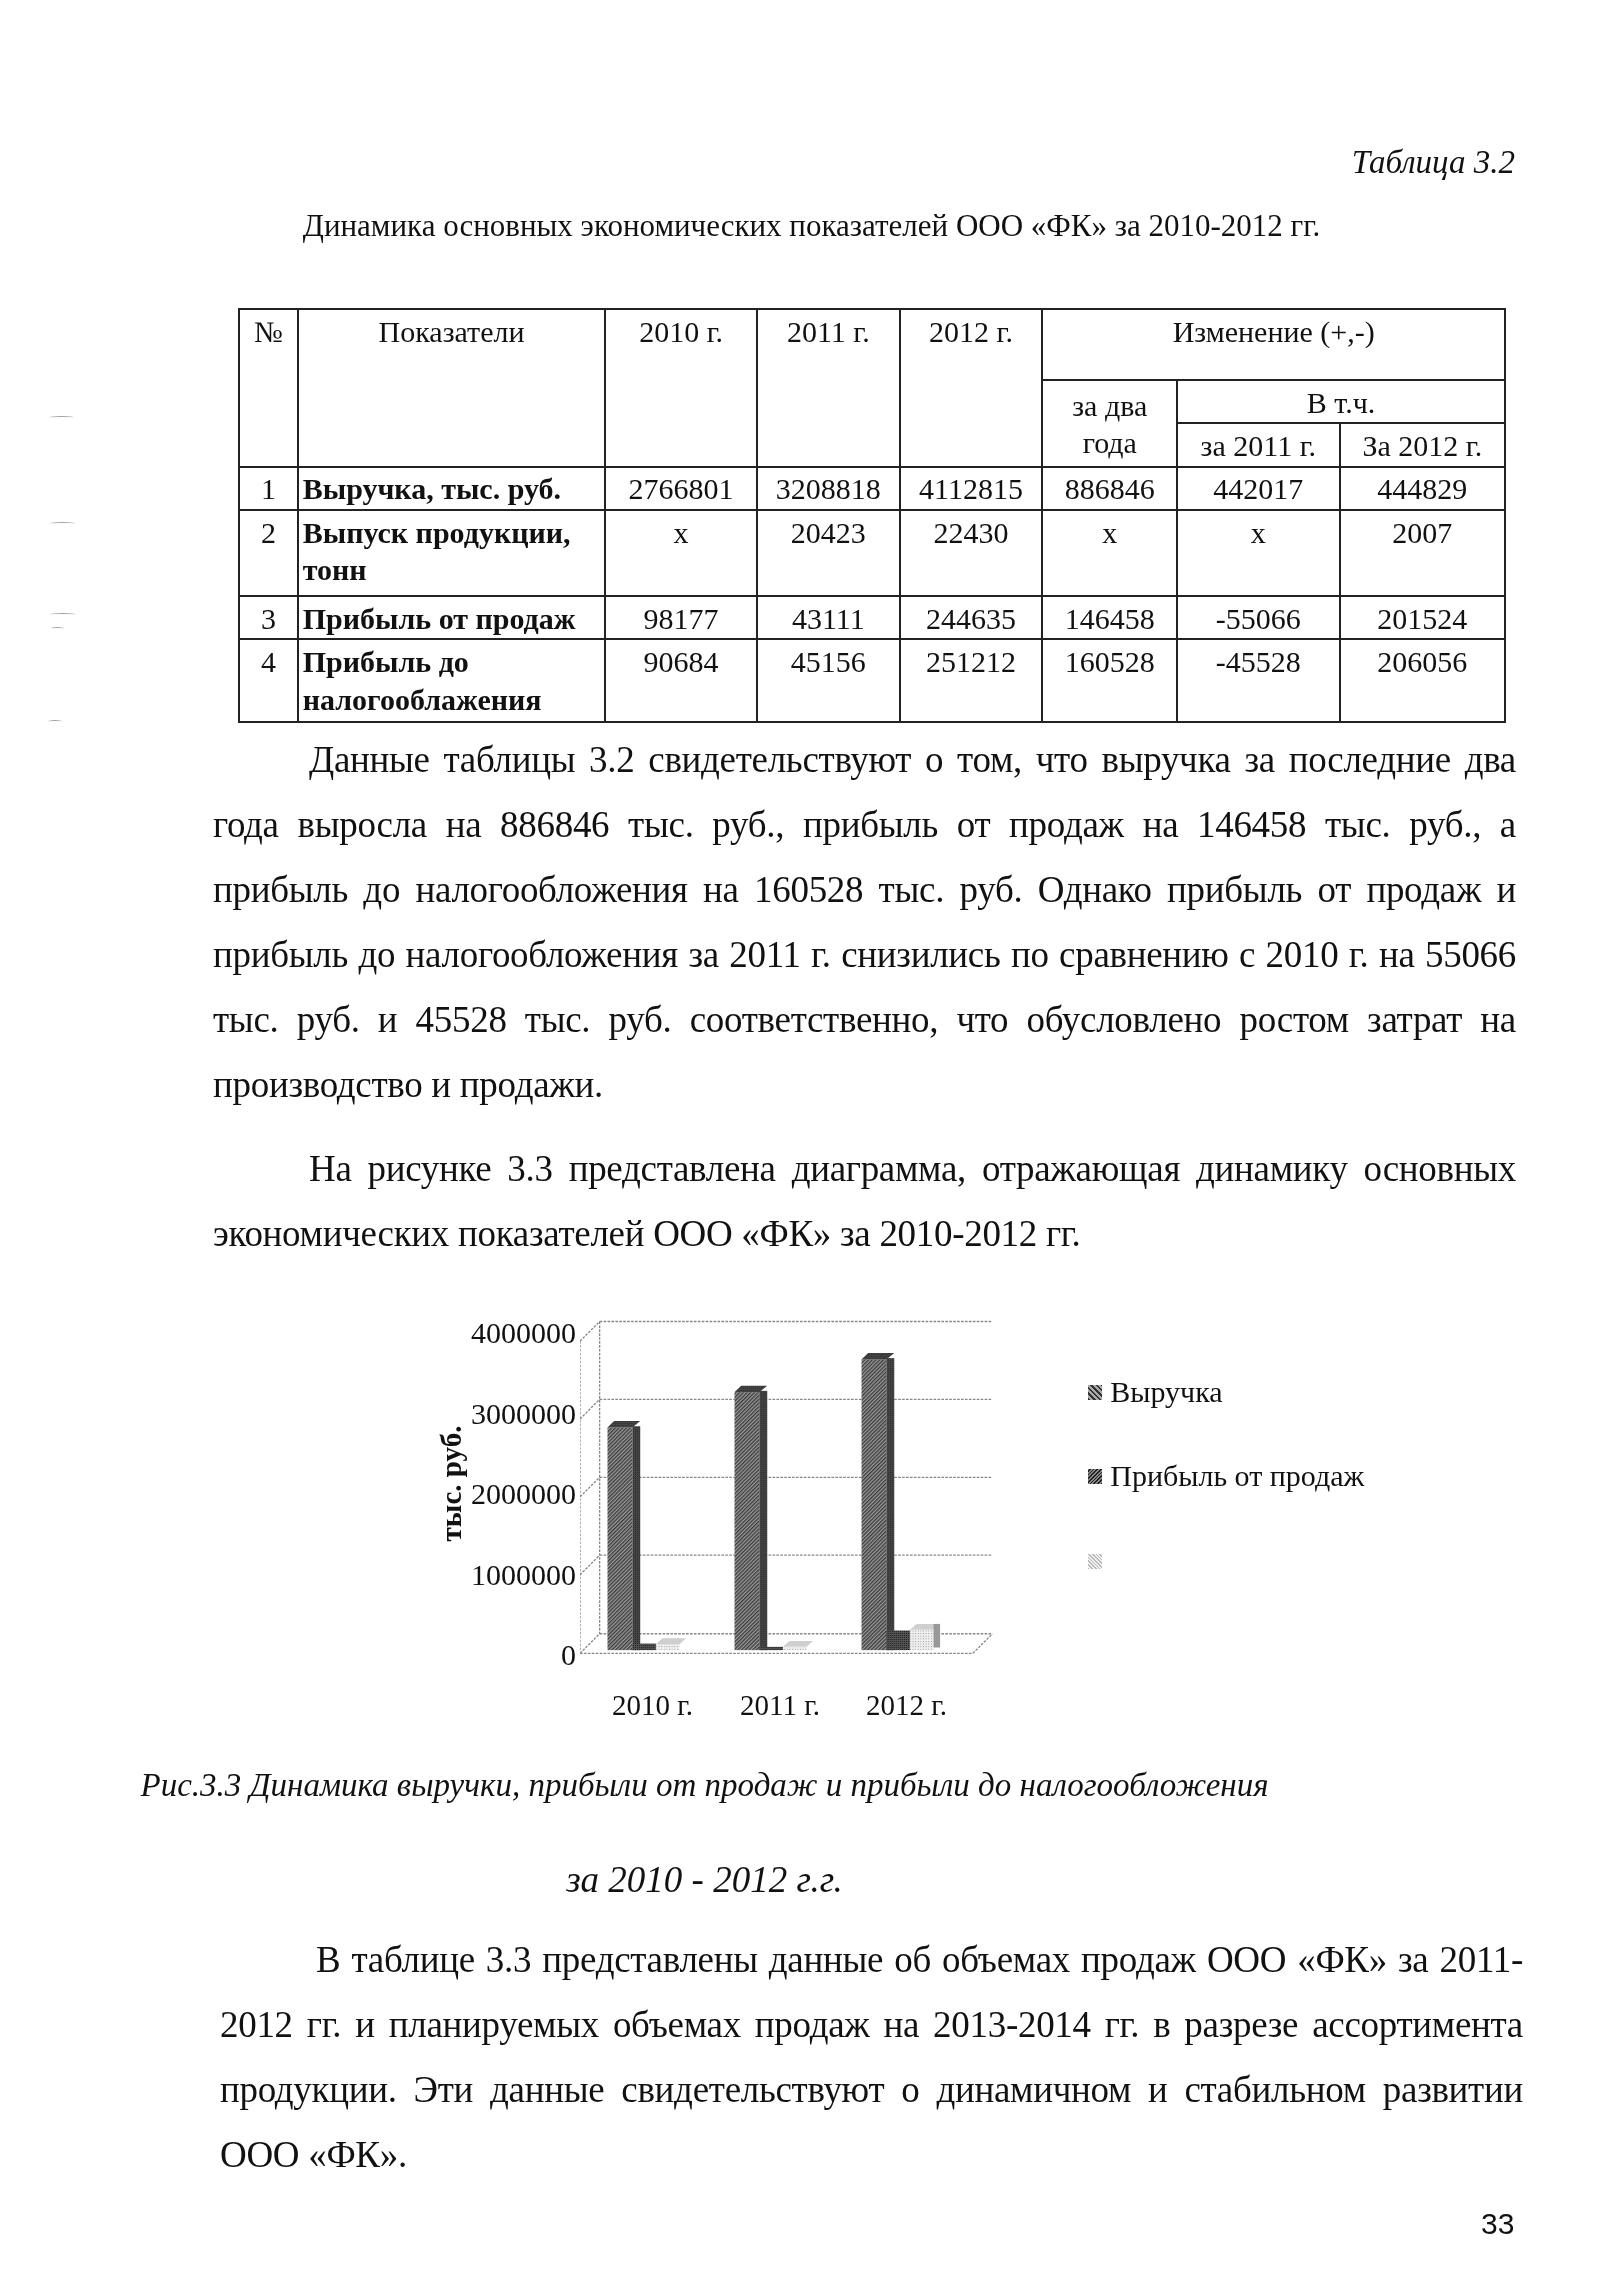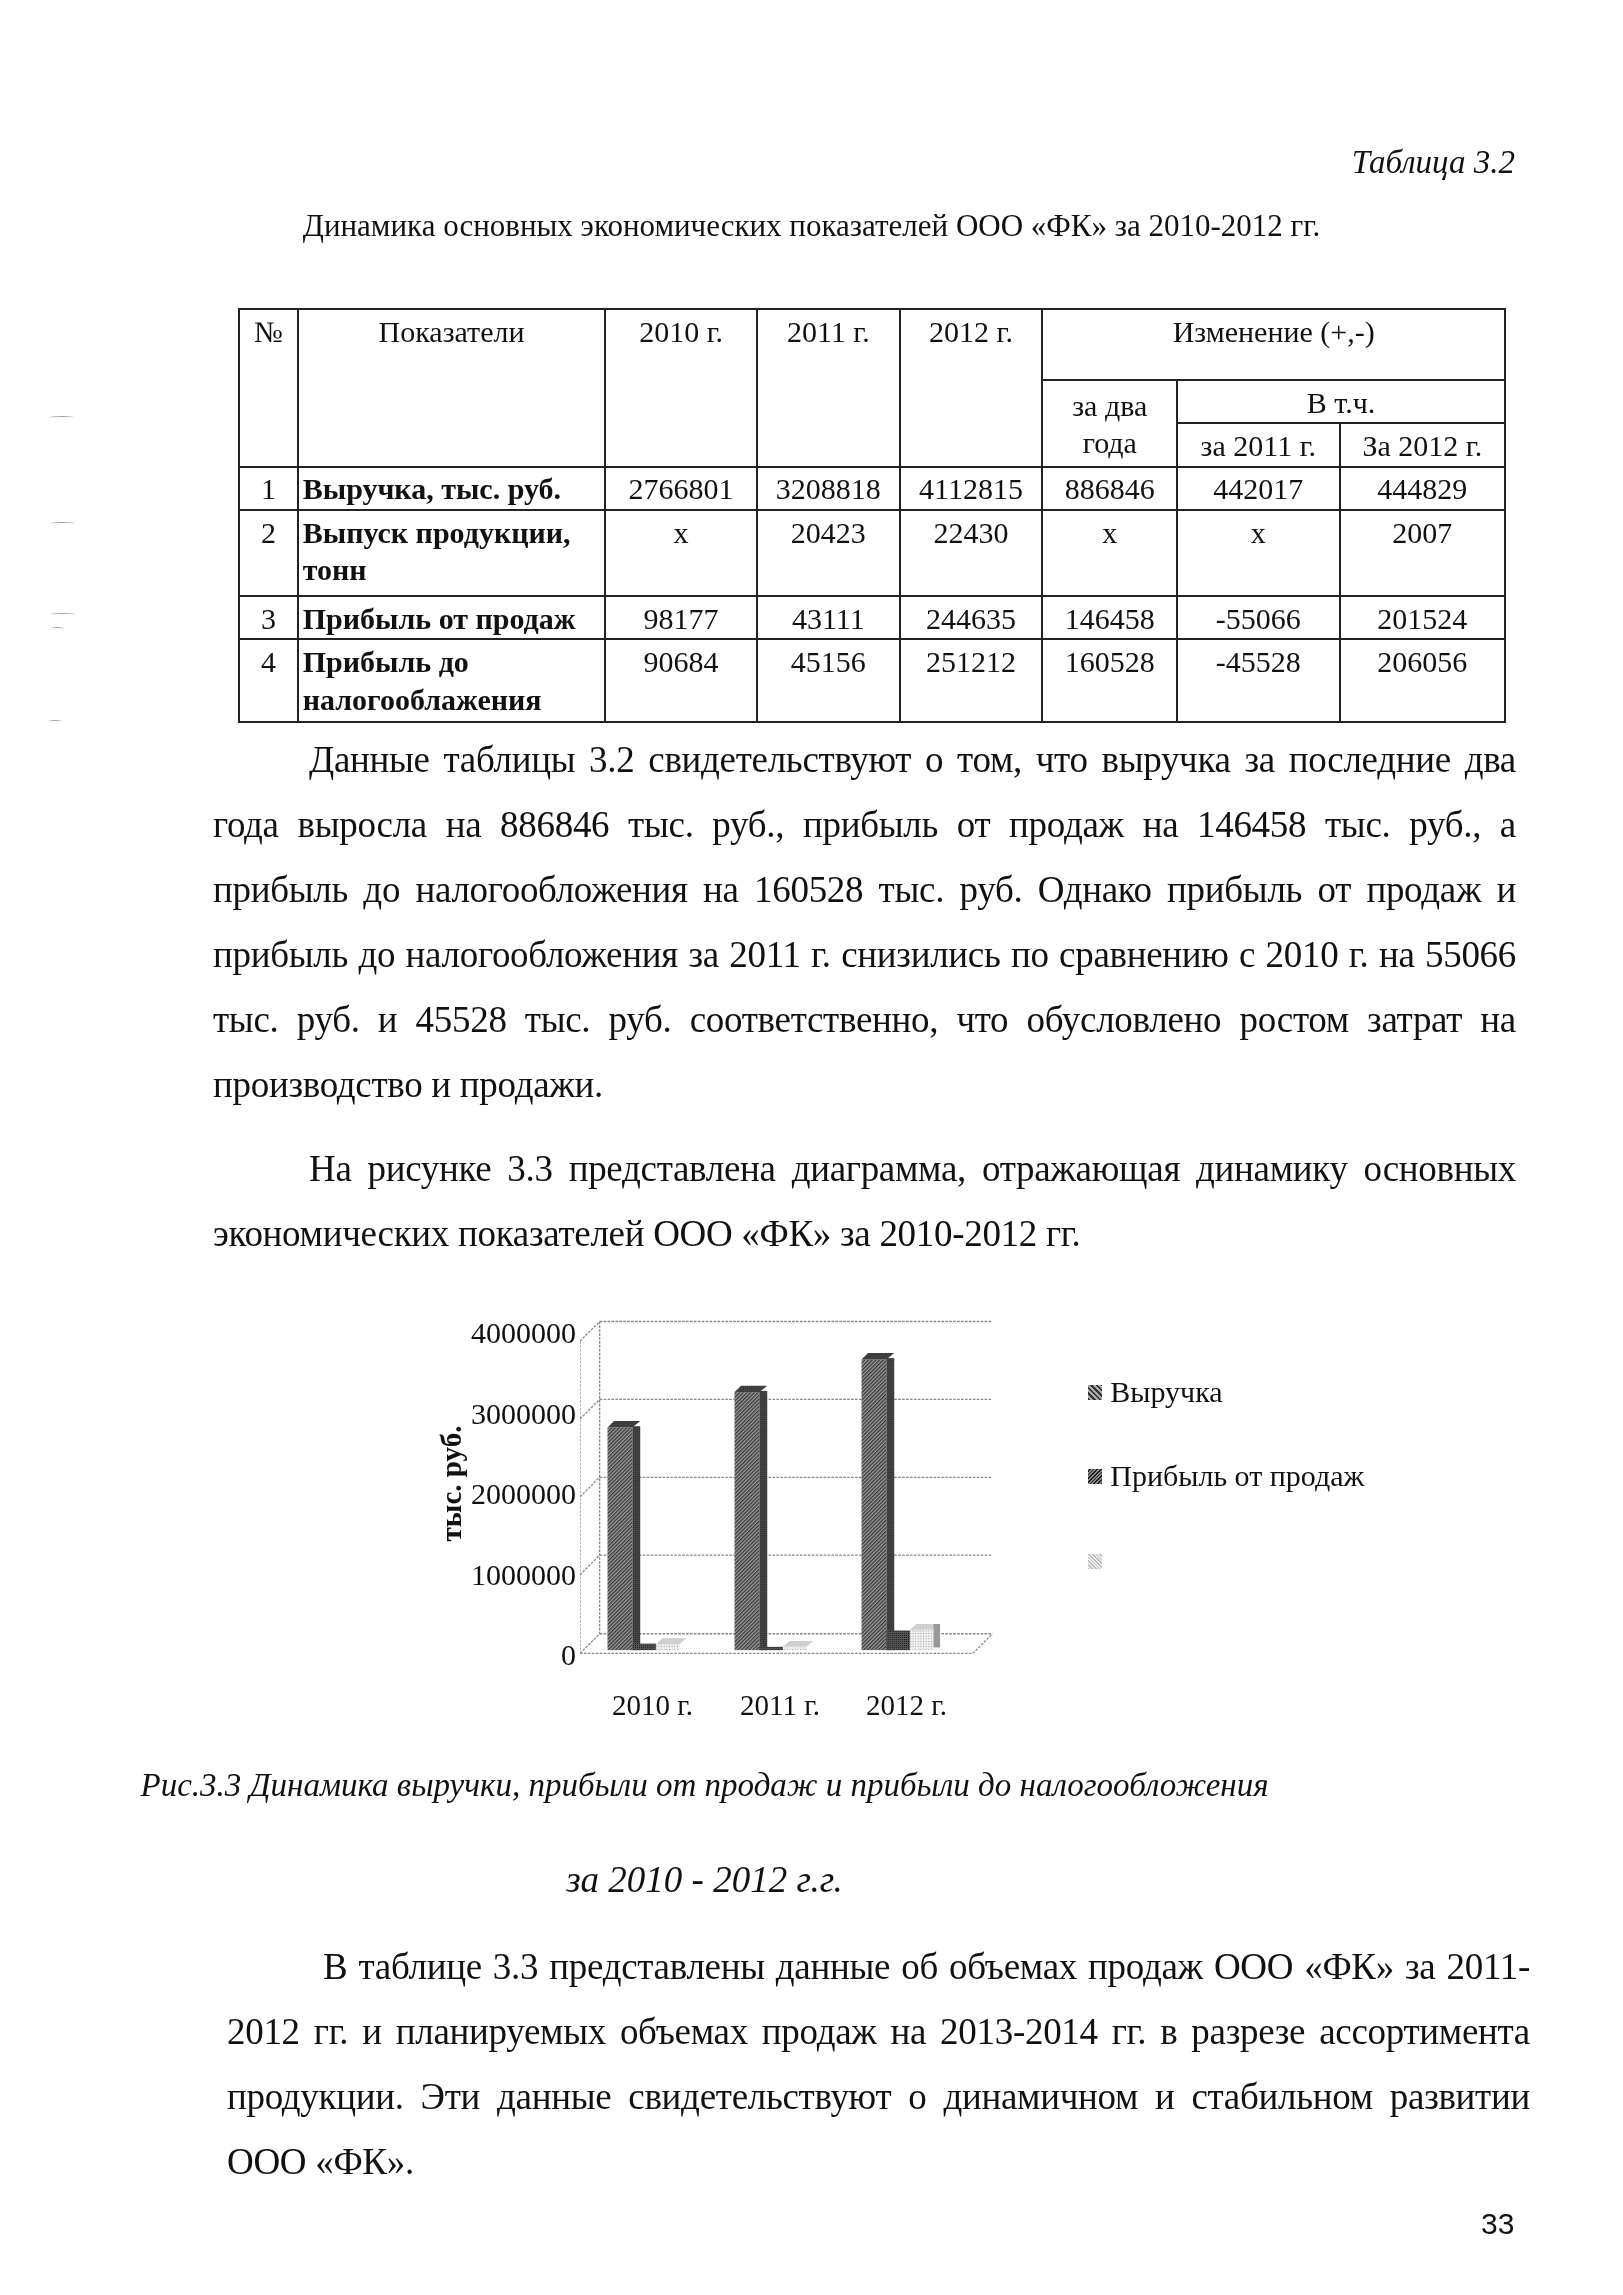--- a/index.html
+++ b/index.html
@@ -235,16 +235,16 @@
     </div>
     <div class="legend-item" style="top:169px; white-space:normal; width:275px;">
       <span class="swatch sw-tax"></span>
     </div>
   </div>
 </div>
 
 <div class="caption" style="top:1767px">Рис.3.3  Динамика выручки, прибыли от продаж и прибыли до налогообложения</div>
 <div class="caption" style="top:1846px; font-size:37px;margin-top:12px;">за 2010 - 2012 г.г.</div>
 
-<p class="para" style="top:1920px; margin:14px;">В таблице 3.3 представлены данные об объемах продаж  ООО «ФК» за 2011-2012 гг. и планируемых объемах продаж на 2013-2014 гг. в разрезе ассортимента продукции. Эти данные свидетельствуют о динамичном и стабильном развитии ООО «ФК».</p>
+<p class="para" style="top:1920px; margin:7px;">В таблице 3.3 представлены данные об объемах продаж  ООО «ФК» за 2011-2012 гг. и планируемых объемах продаж на 2013-2014 гг. в разрезе ассортимента продукции. Эти данные свидетельствуют о динамичном и стабильном развитии ООО «ФК».</p>
 
 <div class="page-num">33</div>
 
 
 </body></html>

